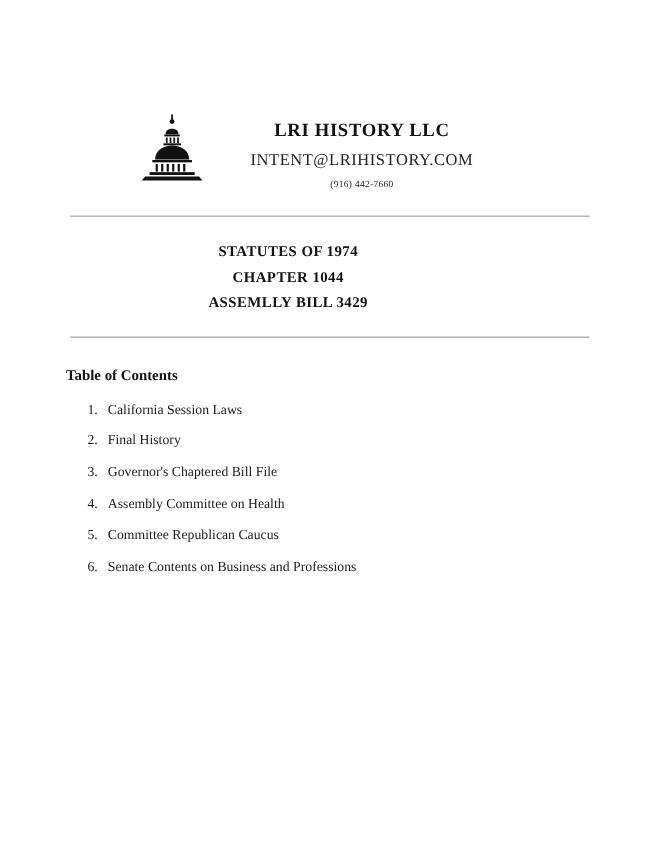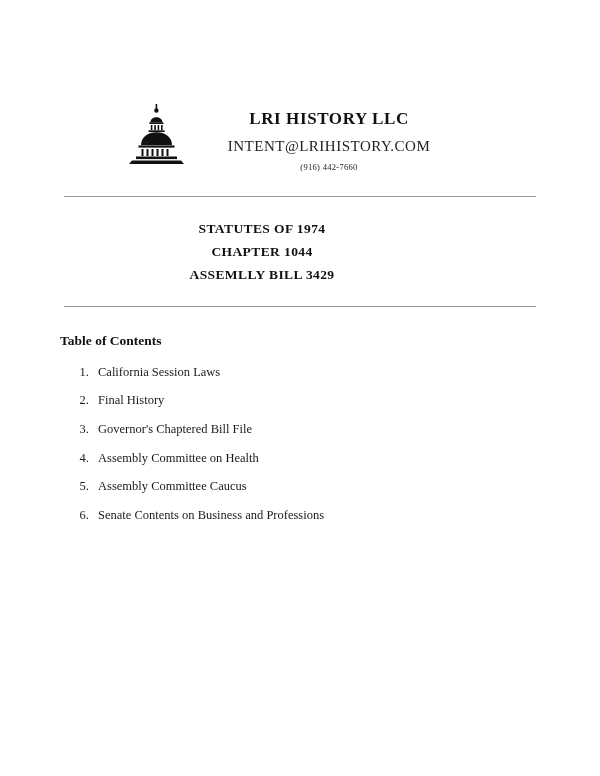--- a/index.html
+++ b/index.html
@@ -182,18 +182,18 @@
 
   <hr class="rule rule-bottom">
 
   <div class="toc">
     <div class="toc-heading">Table of Contents</div>
     <ol class="toc-list">
       <li><span>California Session Laws</span></li>
       <li><span>Final History</span></li>
       <li><span>Governor's Chaptered Bill File</span></li>
       <li><span>Assembly Committee on Health</span></li>
-      <li><span>Assembly Committee Caucus</span></li>
+      <li><span>Committee Republican Caucus</span></li>
       <li><span>Senate Contents on Business and Professions</span></li>
     </ol>
   </div>
 
 </div>
 
 </body></html>

